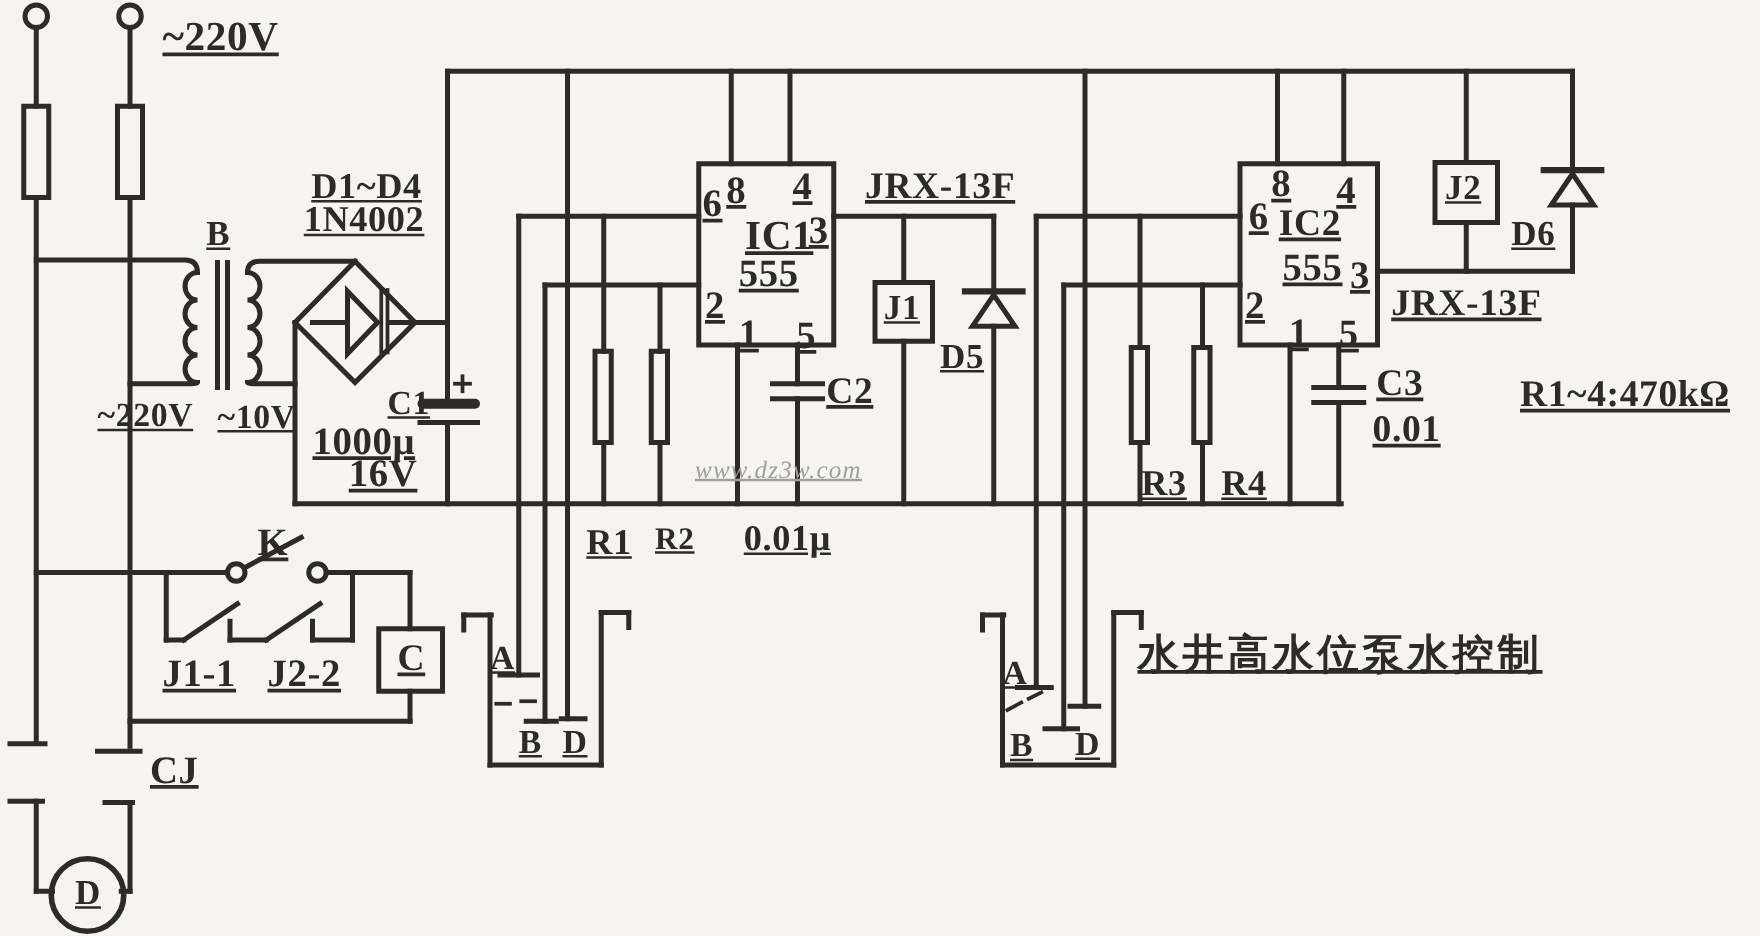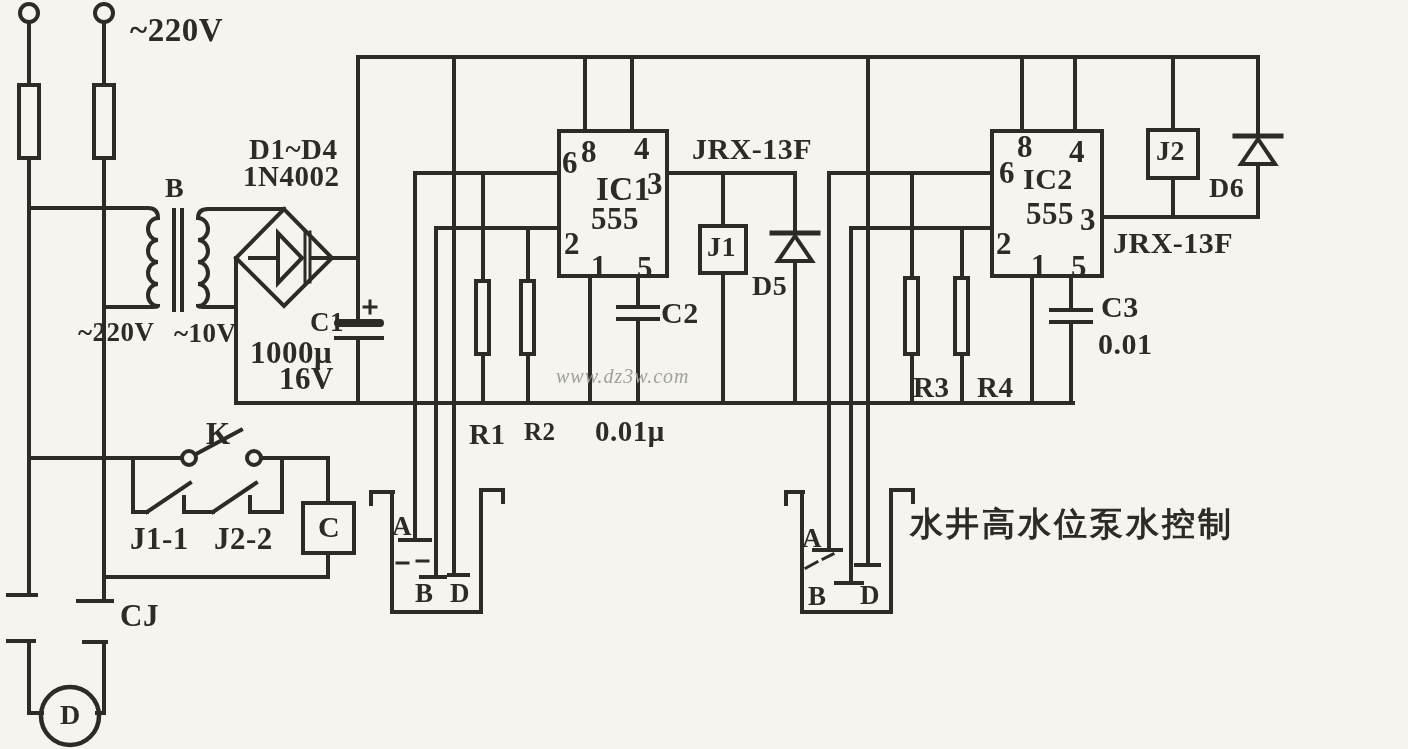--- a/index.html
+++ b/index.html
@@ -1,19 +1,19 @@
 <!DOCTYPE html>
 <html><head>
 <meta charset="utf-8">
 <style>
   html,body{margin:0;padding:0;background:#e8e8e6;}
   .stage{position:relative;width:1408px;height:749px;background:#f5f4ef;overflow:hidden;}
   .stage svg{position:absolute;left:0;top:0;}
   .lbl{position:absolute;font-family:"Liberation Serif","DejaVu Serif",serif;font-weight:bold;
-       color:#2e2b27;line-height:1;white-space:nowrap;letter-spacing:.5px;}
+       color:#2e2b27;line-height:1;white-space:nowrap;letter-spacing:.5px;text-decoration:underline;}
   .cjk{letter-spacing:3px;font-weight:bold;}
   .wm{font-style:italic;font-weight:normal;color:#9f9f9e;letter-spacing:1px;}
 </style>
 </head>
 <body>
 
 <div class="stage">
 
 <svg width="1408" height="749" viewBox="0 0 1408 749">
   <g stroke="#2e2b27" stroke-width="4" fill="none" stroke-linecap="square" stroke-linejoin="miter">
@@ -239,20 +239,21 @@
 <div class="lbl" style="left:1031px;top:250px;font-size:31px">1</div>
 <div class="lbl" style="left:1071px;top:251px;font-size:31px">5</div>
 
 <div class="lbl" style="left:1156px;top:137px;font-size:28px">J2</div>
 <div class="lbl" style="left:1209px;top:174px;font-size:28px">D6</div>
 <div class="lbl" style="left:1113px;top:228px;font-size:30px">JRX-13F</div>
 <div class="lbl" style="left:1101px;top:292px;font-size:30px">C3</div>
 <div class="lbl" style="left:1098px;top:329px;font-size:30px">0.01</div>
 <div class="lbl" style="left:913px;top:373px;font-size:29px">R3</div>
 <div class="lbl" style="left:977px;top:373px;font-size:29px">R4</div>
+<div class="lbl" style="left:1216px;top:301px;font-size:30px">R1~4:470kΩ</div>
 
 <div class="lbl" style="left:392px;top:513px;font-size:27px">A</div>
 <div class="lbl" style="left:415px;top:580px;font-size:27px">B</div>
 <div class="lbl" style="left:450px;top:580px;font-size:27px">D</div>
 <div class="lbl" style="left:802px;top:525px;font-size:27px">A</div>
 <div class="lbl" style="left:808px;top:583px;font-size:27px">B</div>
 <div class="lbl" style="left:860px;top:582px;font-size:27px">D</div>
 <div class="lbl cjk" style="left:910px;top:508px;font-size:33px">水井高水位泵水控制</div>
 
 </div>

